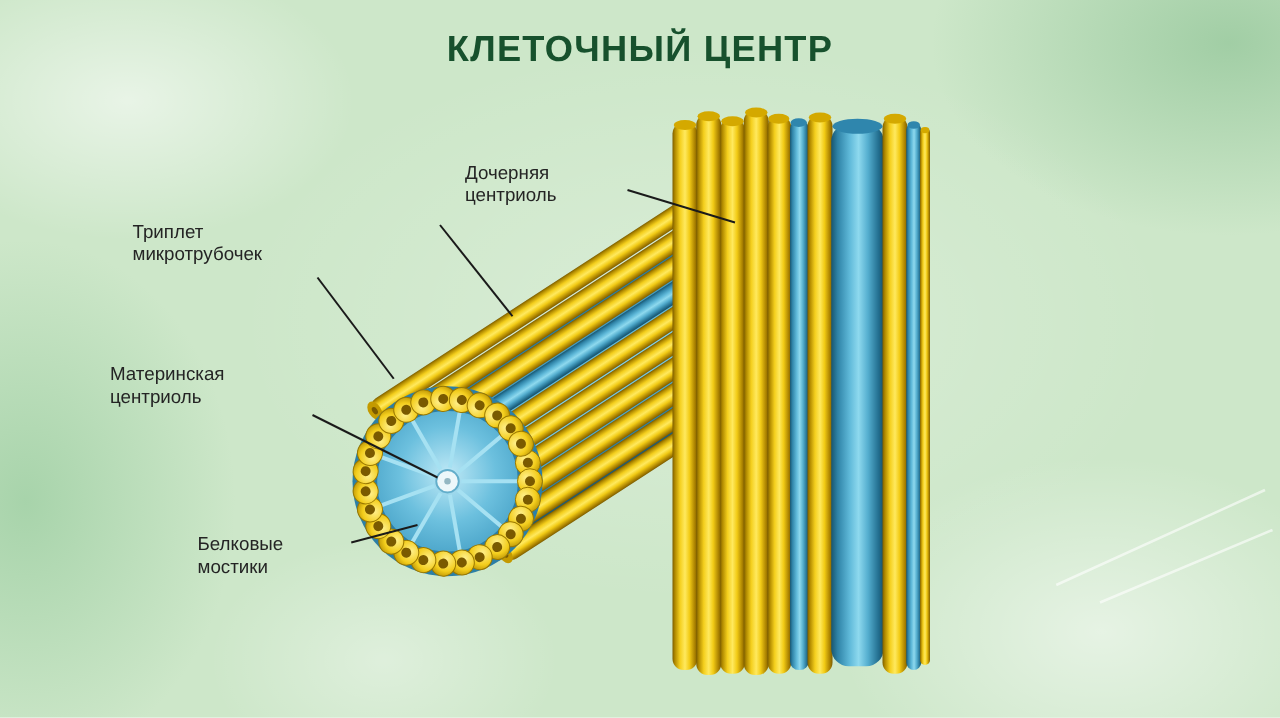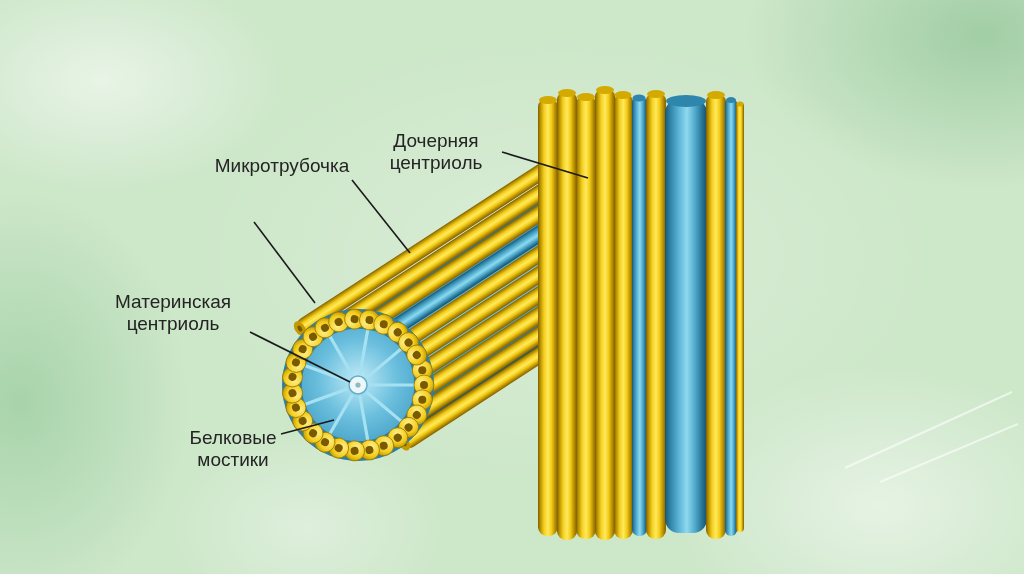--- a/index.html
+++ b/index.html
@@ -17,22 +17,22 @@
       radial-gradient(240px 300px at 2% 70%,  rgba(130,192,140,.50), rgba(130,192,140,0) 70%),
       radial-gradient(200px 140px at 30% 92%, rgba(255,255,255,.35), rgba(255,255,255,0) 70%),
       radial-gradient(500px 300px at 55% 45%, rgba(255,255,255,.25), rgba(255,255,255,0) 75%);
   }
   .title {
     position:absolute; top:24px; left:0; width:100%;
     text-align:center; font-size:29px; font-weight:bold; letter-spacing:1px;
     color: var(--title, #17512d);
   }
   .lbl {
-    position:absolute; font-size:19px; line-height:1.18;
-    color: var(--text, #242424); text-align:center; white-space:pre-line;
+    position:absolute; font-size:15px; line-height:1.18;
+    color: var(--text, #242424); text-align:left; white-space:pre-line;
   }
   svg.diagram { position:absolute; left:0; top:0; }
 </style>
 </head>
 <body>
 
 <div class="slide">
 
   <svg class="diagram" width="1024" height="574" viewBox="0 0 1024 574">
     <defs>
@@ -193,22 +193,24 @@
 
     <g fill="none" stroke-width="1.6" stroke="#1a1a1a">
       <line x1="502" y1="152" x2="588" y2="178"></line>
       <line x1="352" y1="180" x2="410" y2="253"></line>
       <line x1="254" y1="222" x2="315" y2="303"></line>
       <line x1="250" y1="332" x2="350" y2="382"></line>
       <line x1="281" y1="434" x2="334" y2="420"></line>
     </g>
   </svg>
 
+  <div class="title">КЛЕТОЧНЫЙ ЦЕНТР</div>
 
   <div class="lbl" style="left:372px; top:130px; width:128px;">Дочерняя
 центриоль</div>
-  <div class="lbl" style="left:198px; top:155px; width:168px;">Микротрубочка</div>
+  <div class="lbl" style="left:106px; top:177px; width:170px;">Триплет
+микротрубочек</div>
   <div class="lbl" style="left:88px; top:291px; width:170px;">Материнская
 центриоль</div>
   <div class="lbl" style="left:158px; top:427px; width:150px;">Белковые
 мостики</div>
 
 </div>
 
 </body></html>

